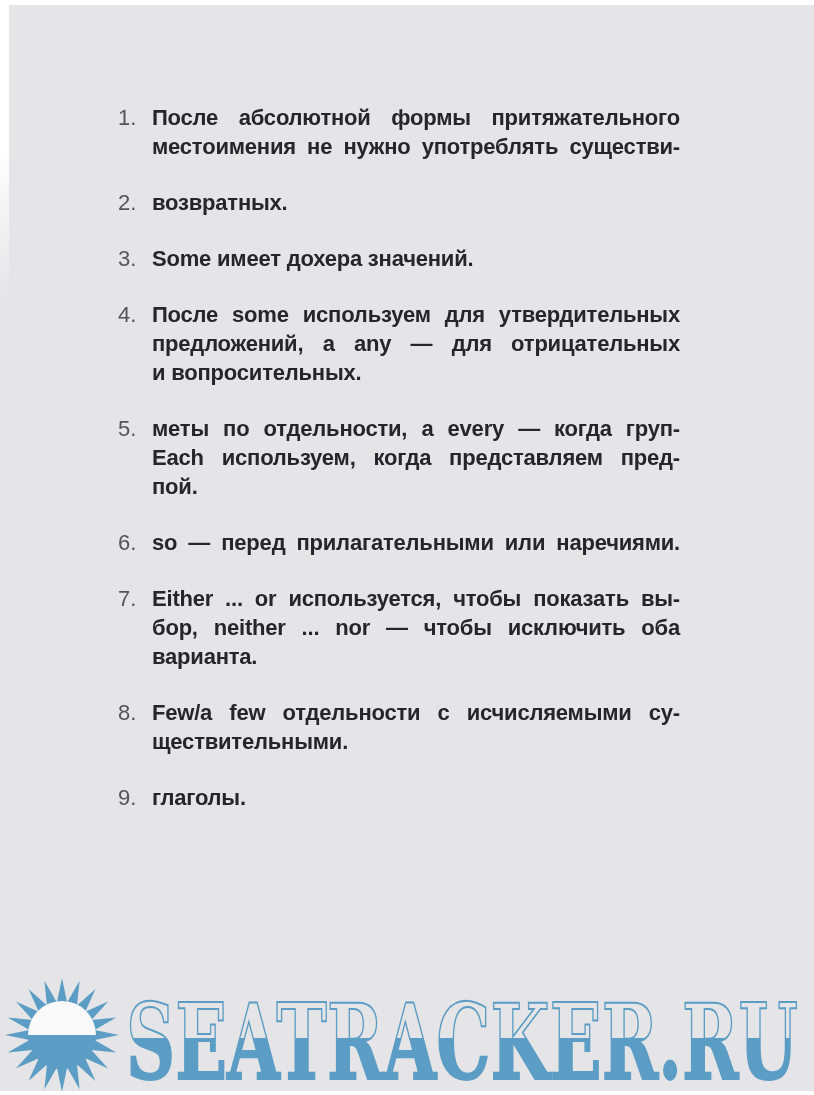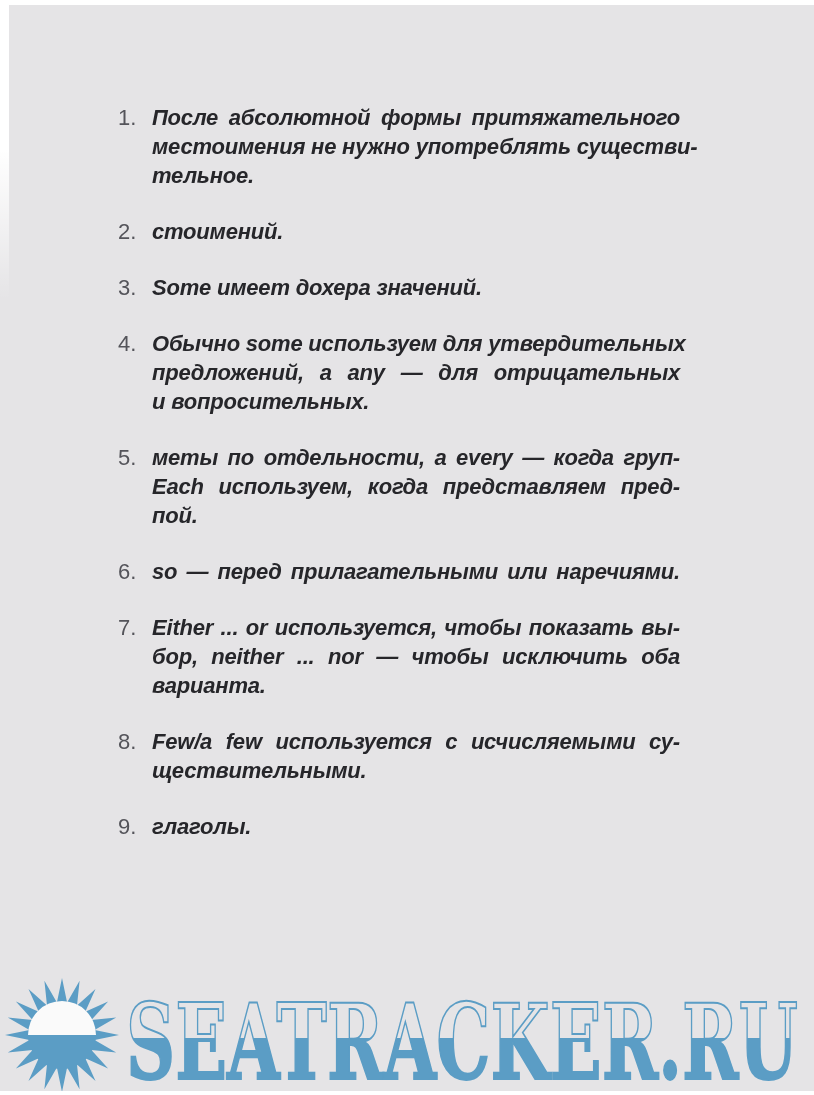--- a/index.html
+++ b/index.html
@@ -33,21 +33,21 @@
   }
   .content {
     width: 528px;
     font-size: 22px;
     line-height: 29px;
     font-weight: 700;
     font-stretch: condensed;
     letter-spacing: -0.2px;
     color: #26262a;
   }
-  .line { white-space: nowrap; text-align: justify; text-align-last: justify; font-style: italic; }
+  .line { white-space: nowrap; text-align: justify; text-align-last: justify; }
   .line.last { text-align-last: left; }
 
   .watermark {
     position: absolute;
     left: 0; top: 955px;
     width: 674px; height: 140px;
   }
   .wm-text {
     font-family: "DejaVu Serif", "Liberation Serif", serif;
     font-weight: bold;
@@ -60,42 +60,41 @@
   <div class="edge-top"></div>
   <div class="edge-left"></div>
 
   <div class="list">
 
     <div class="item">
       <div class="num">1.</div>
       <div class="content">
         <div class="line">После абсолютной формы притяжательного</div>
         <div class="line">местоимения не нужно употреблять существи-</div>
-        <div class="line last">тельное.</div>
       </div>
     </div>
 
     <div class="item">
       <div class="num">2.</div>
       <div class="content">
-        <div class="line last">стоимений.</div>
+        <div class="line last">возвратных.</div>
       </div>
     </div>
 
     <div class="item">
       <div class="num">3.</div>
       <div class="content">
         <div class="line last">Some имеет дохера значений.</div>
       </div>
     </div>
 
     <div class="item">
       <div class="num">4.</div>
       <div class="content">
-        <div class="line">Обычно some используем для утвердительных</div>
+        <div class="line">После some используем для утвердительных</div>
         <div class="line">предложений, а any — для отрицательных</div>
         <div class="line last">и вопросительных.</div>
       </div>
     </div>
 
     <div class="item">
       <div class="num">5.</div>
       <div class="content">
         <div class="line">меты по отдельности, а every — когда груп-</div>
         <div class="line">Each используем, когда представляем пред-</div>
@@ -115,21 +114,21 @@
       <div class="content">
         <div class="line">Either ... or используется, чтобы показать вы-</div>
         <div class="line">бор, neither ... nor — чтобы исключить оба</div>
         <div class="line last">варианта.</div>
       </div>
     </div>
 
     <div class="item">
       <div class="num">8.</div>
       <div class="content">
-        <div class="line">Few/a few используется с исчисляемыми су-</div>
+        <div class="line">Few/a few отдельности с исчисляемыми су-</div>
         <div class="line last">ществительными.</div>
       </div>
     </div>
 
     <div class="item">
       <div class="num">9.</div>
       <div class="content">
         <div class="line last">глаголы.</div>
       </div>
     </div>

